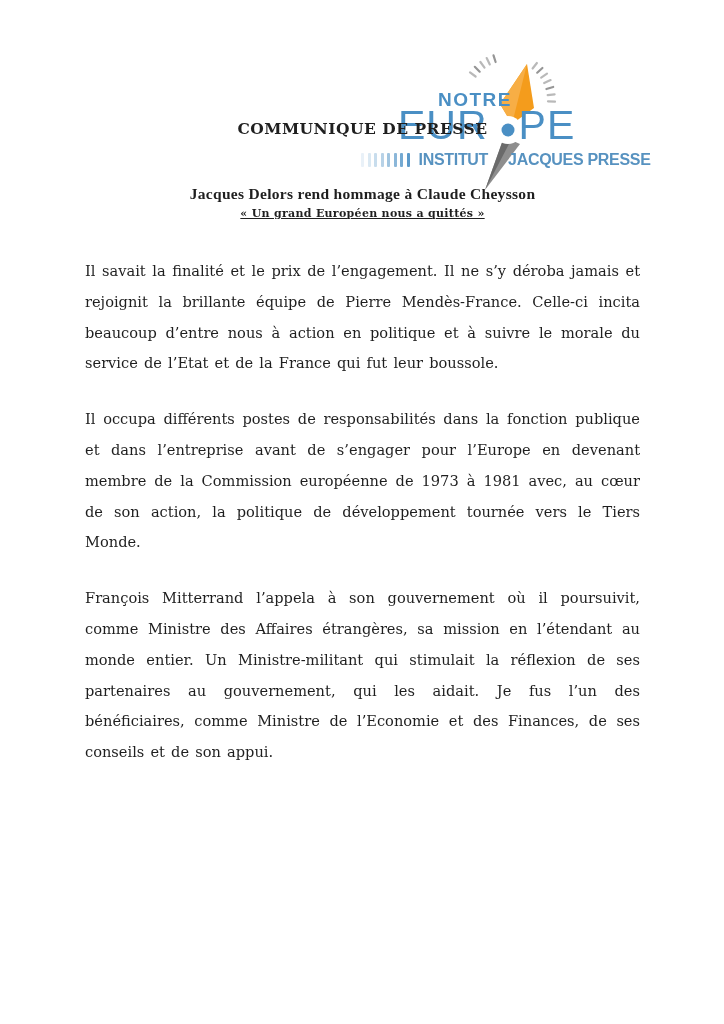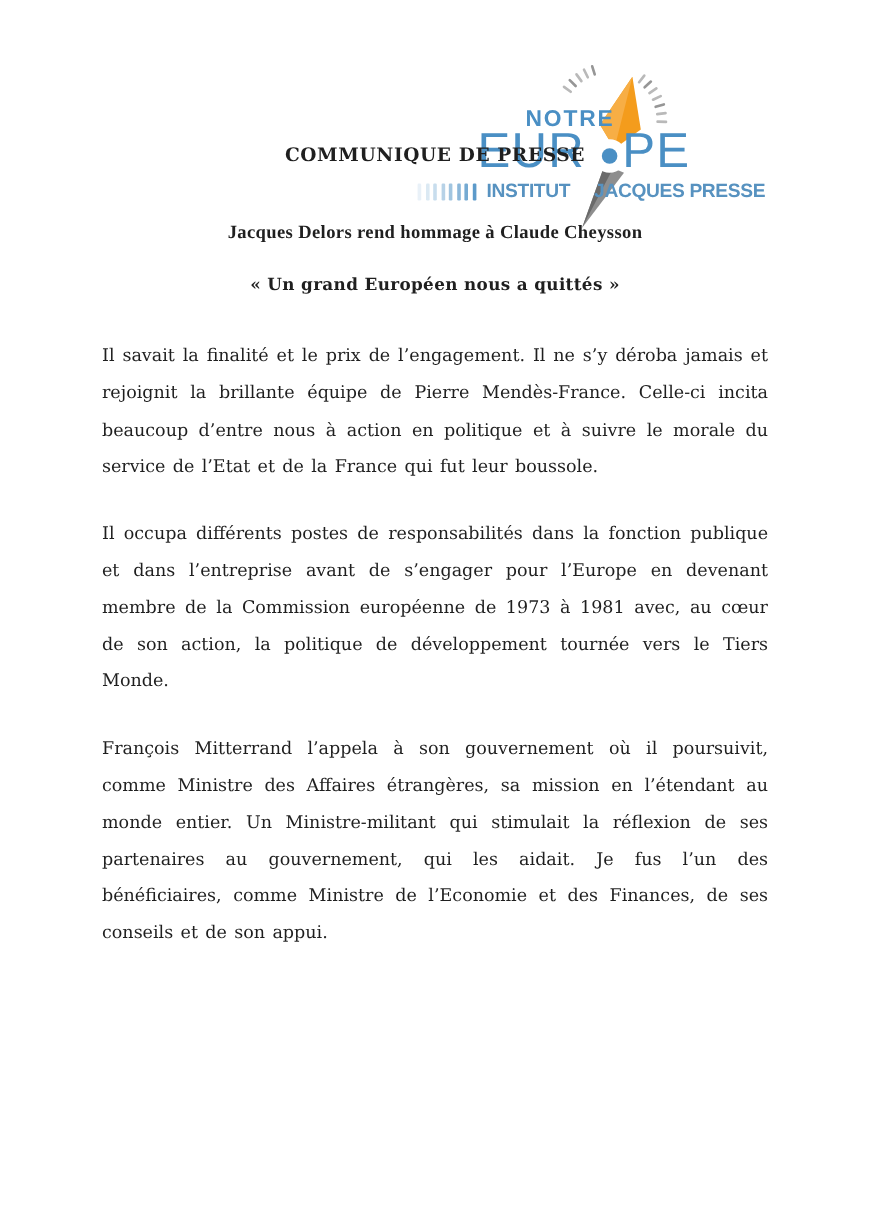--- a/index.html
+++ b/index.html
@@ -21,21 +21,21 @@
     color:#4a8fc4;
   }
   .logo-europe{
     position:absolute;left:53px;top:47px;
     font-family:"Liberation Sans",sans-serif;
     font-weight:normal;font-size:41px;line-height:41px;letter-spacing:1px;
     color:#4a8fc4;white-space:nowrap;
   }
   .o-gap{display:inline-block;width:31px;}
   .logo-institut{
-    position:absolute;left:3px;top:93px;
+    position:absolute;left:16px;top:93px;
     display:flex;
     font-family:"Liberation Sans",sans-serif;
     font-weight:bold;font-size:16px;letter-spacing:-0.3px;
     color:#5792c0;white-space:nowrap;
   }
   .ticks{display:flex;gap:3.5px;margin-right:9px;align-items:center;}
   .tick{width:3px;height:14px;background:#4a8fc4;border-radius:1px;}
   .tick:nth-child(1){opacity:.12}.tick:nth-child(2){opacity:.2}
   .tick:nth-child(3){opacity:.3}.tick:nth-child(4){opacity:.4}
   .tick:nth-child(5){opacity:.52}.tick:nth-child(6){opacity:.64}
@@ -54,23 +54,23 @@
     margin-top:13px;
     text-align:right;
     font-weight:bold;font-size:15.5px;
   }
   .title-line1{
     margin-top:47px;
     text-align:center;
     font-weight:bold;font-size:15.5px;letter-spacing:0.3px;font-family:Liberation Serif, serif;
   }
   .title-line2{
-    margin-top:27px;
+    margin-top:4px;
     text-align:center;
-    font-weight:bold;font-size:14px;letter-spacing:0.3px;
+    font-weight:bold;font-size:11px;letter-spacing:0.3px;text-decoration:underline;
   }
   .paragraphs{margin-top:36px;}
   .paragraphs p{
     margin:0 0 25px 0;
     font-size:14.6px;
     line-height:30.8px;
     text-align:justify;
     word-spacing:1.5px;
   }
 </style>

